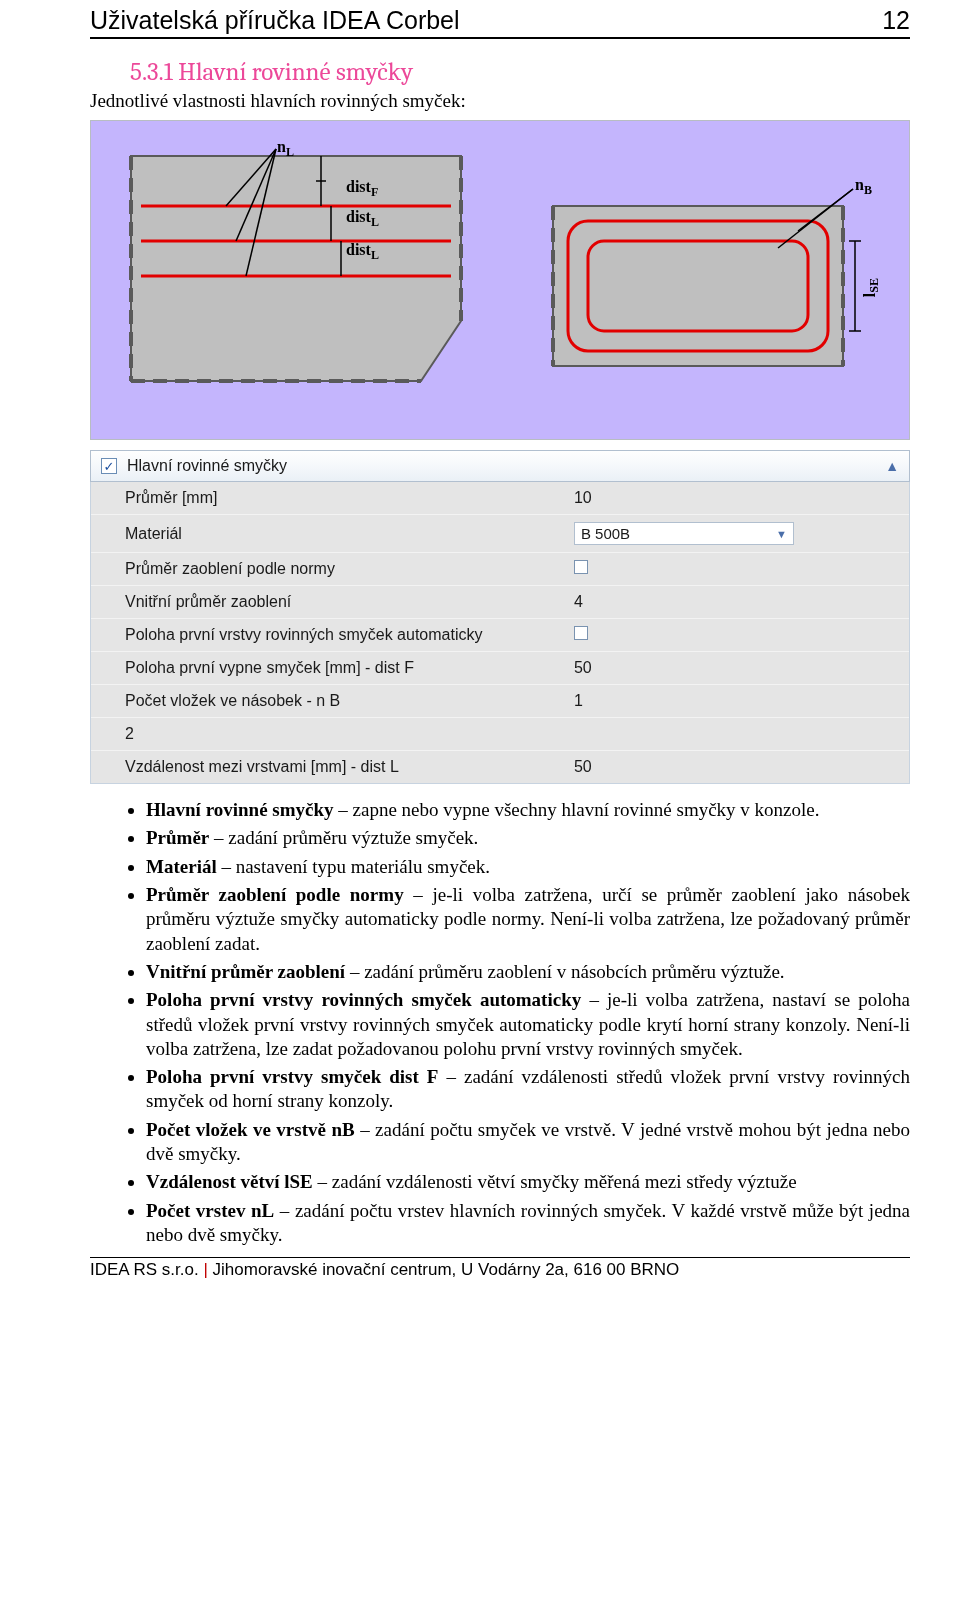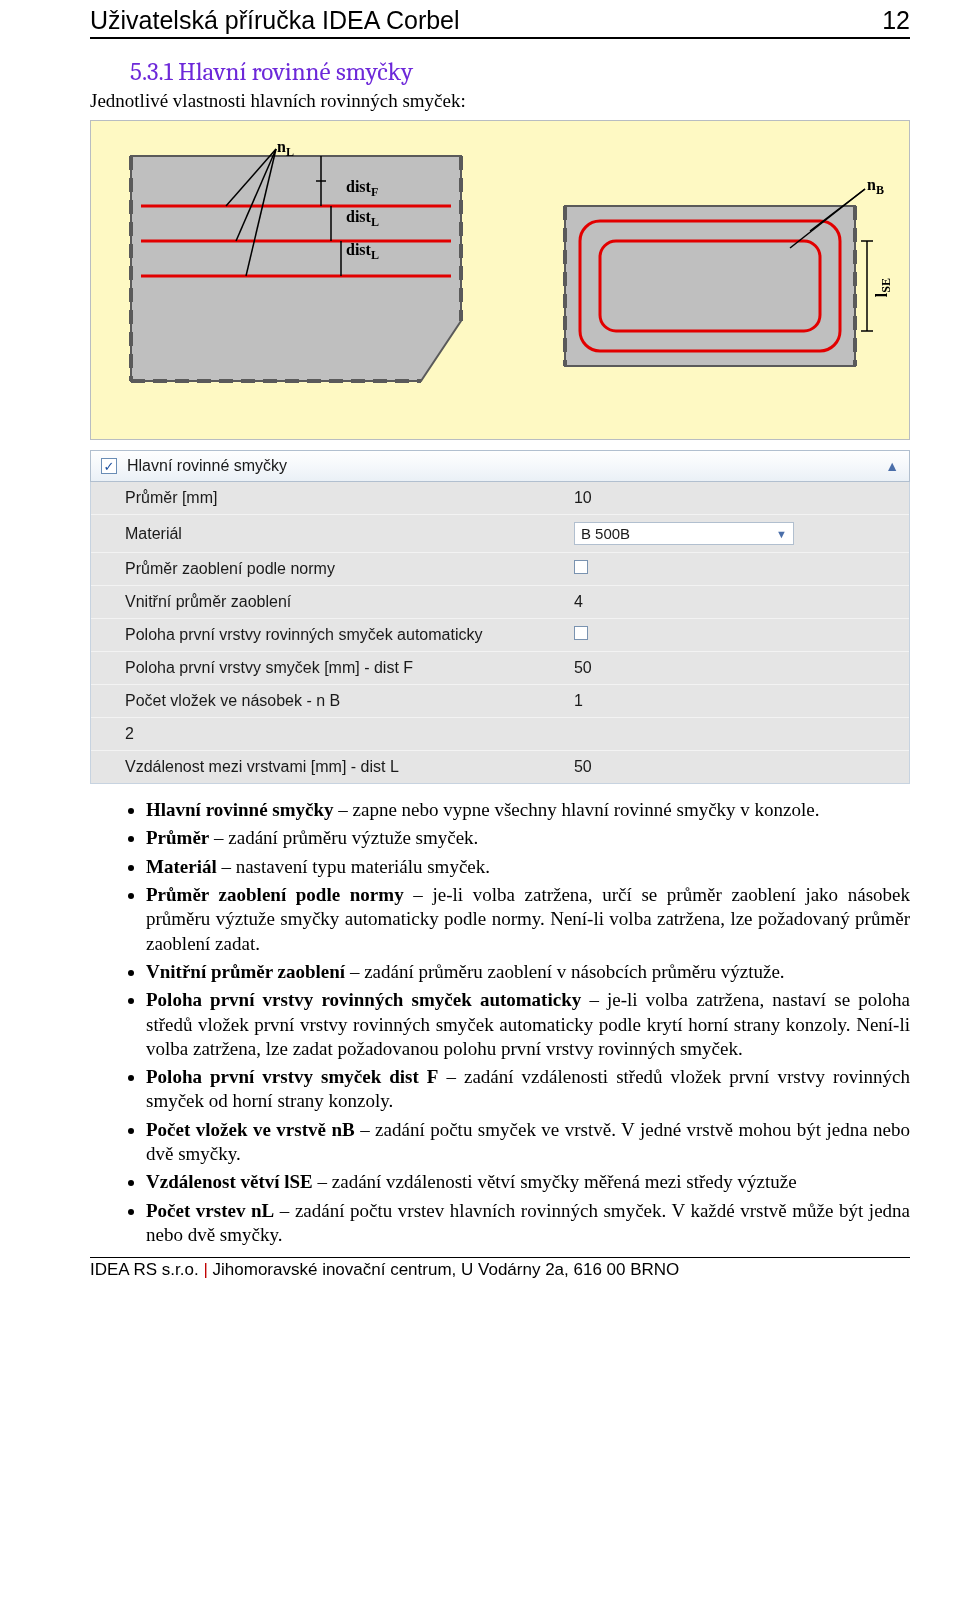--- a/index.html
+++ b/index.html
@@ -19,46 +19,46 @@
     justify-content: space-between;
     font-family: Arial, sans-serif;
     font-size: 25px;
     padding-top: 6px;
   }
   .header-underline {
     border-bottom: 2px solid #000;
     margin-top: 2px;
   }
   .section-heading {
-    color: #6d28d9;
+    color: #ec4899;
     font-family: Cambria, "Times New Roman", serif;
     font-size: 25px;
     margin: 18px 0 4px 40px;
     font-weight: normal;
   }
   .intro {
     margin: 4px 0 8px 0;
     font-size: 19px;
   }
   .figure-box {
     border: 1px solid #b8bdc2;
-    background: #fef9c3;
+    background: #c4b5fd;
     padding: 15px 20px 18px 20px;
     margin: 2px 0 8px 0;
     height: 320px;
     position: relative;
   }
   .fig-left {
     position: absolute;
     left: 30px; top: 25px;
     width: 360px; height: 280px;
   }
   .fig-right {
     position: absolute;
-    left: 464px; top: 65px;
+    left: 452px; top: 65px;
     width: 360px; height: 200px;
   }
   .diagram-label {
     font-family: "Times New Roman", serif;
     font-size: 16px;
     font-weight: bold;
     position: absolute;
   }
   .sub { font-size: 12px; }
   
@@ -238,21 +238,21 @@
     </div>
     <div class="prop-row">
       <div class="prop-label">Vnitřní průměr zaoblení</div>
       <div class="prop-val">4</div>
     </div>
     <div class="prop-row">
       <div class="prop-label">Poloha první vrstvy rovinných smyček automaticky</div>
       <div class="prop-val"><span class="chk"></span></div>
     </div>
     <div class="prop-row">
-      <div class="prop-label">Poloha první vrstvy smyček [mm] - dist F</div>
+      <div class="prop-label">Poloha první vypne smyček [mm] - dist F</div>
       <div class="prop-val">50</div>
     </div>
     <div class="prop-row">
       <div class="prop-label">Počet vložek ve násobek - n B</div>
       <div class="prop-val">1</div>
     </div>
     <div class="prop-row">
       <div class="prop-val">2</div>
     </div>
     <div class="prop-row">

